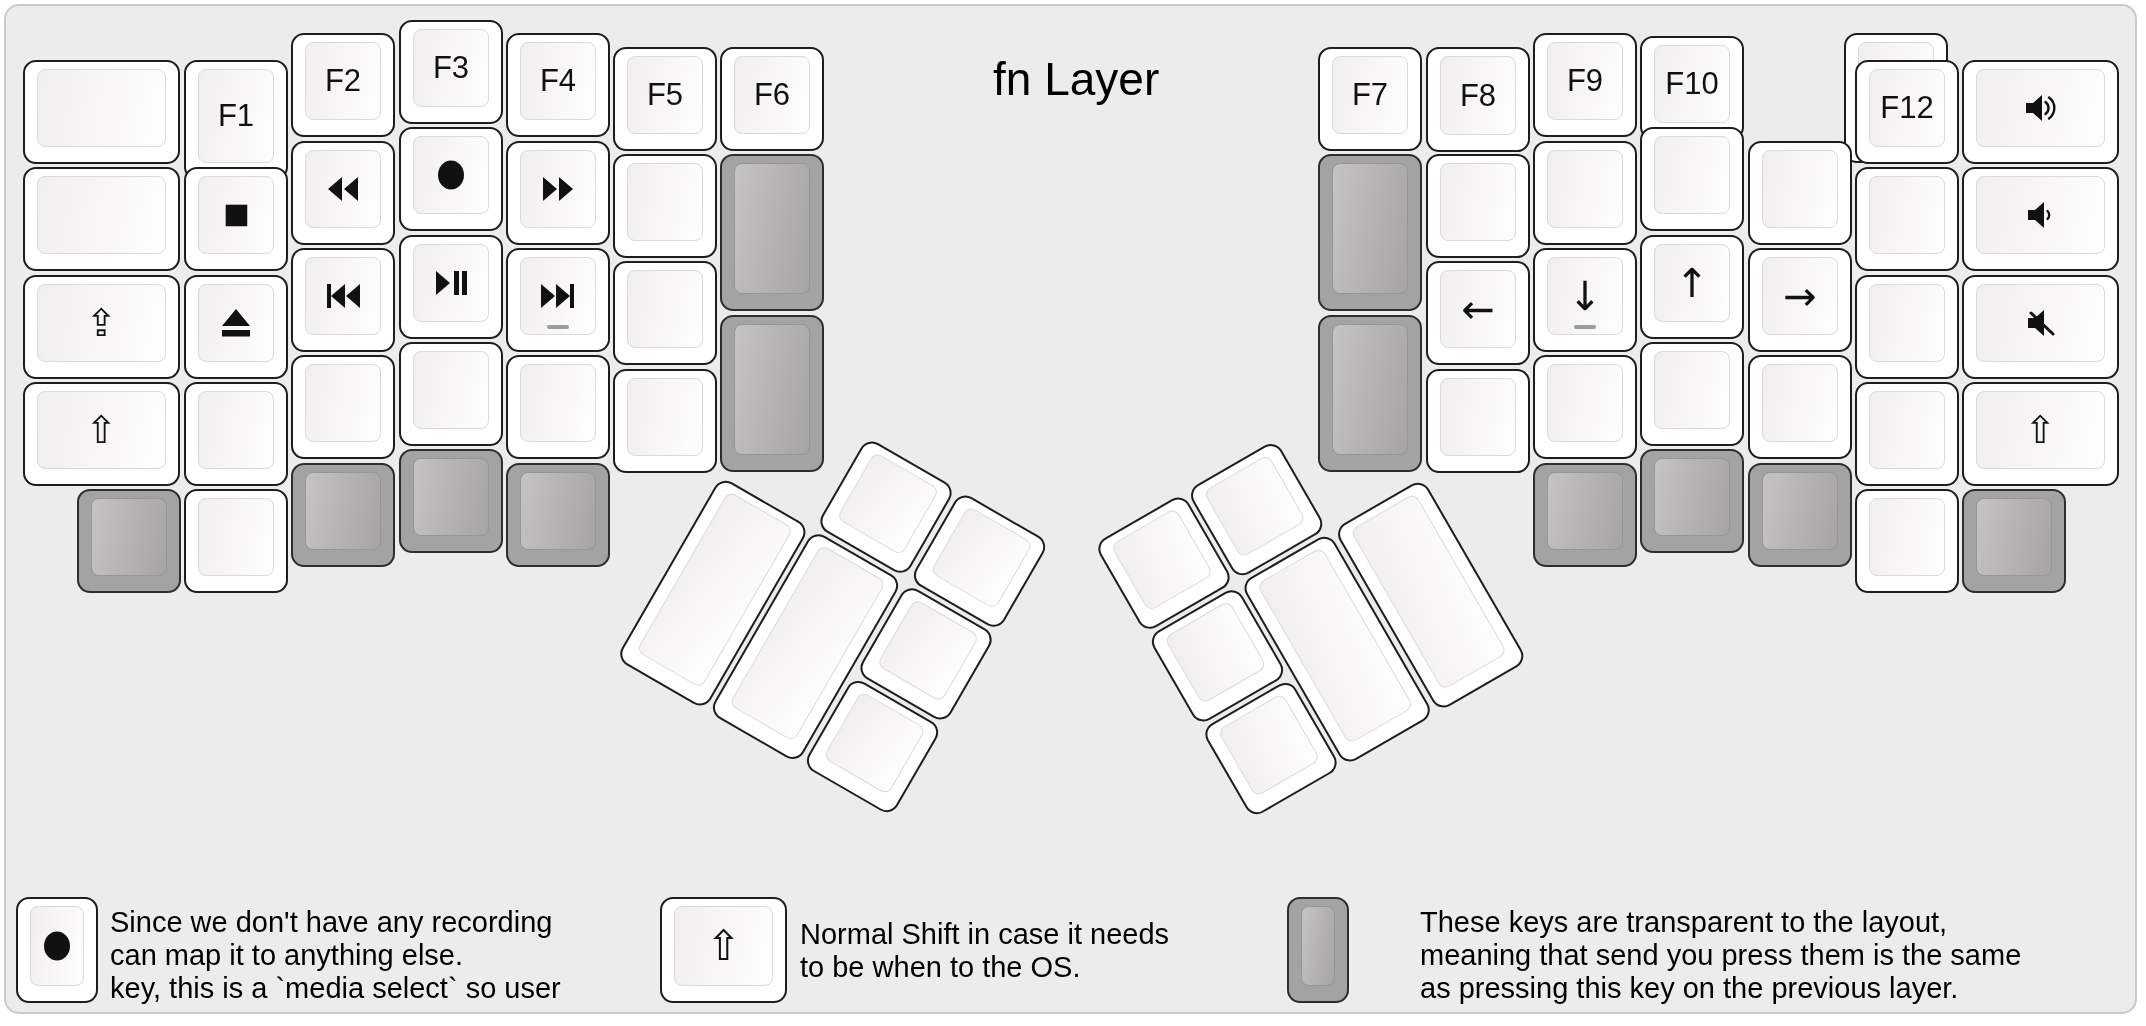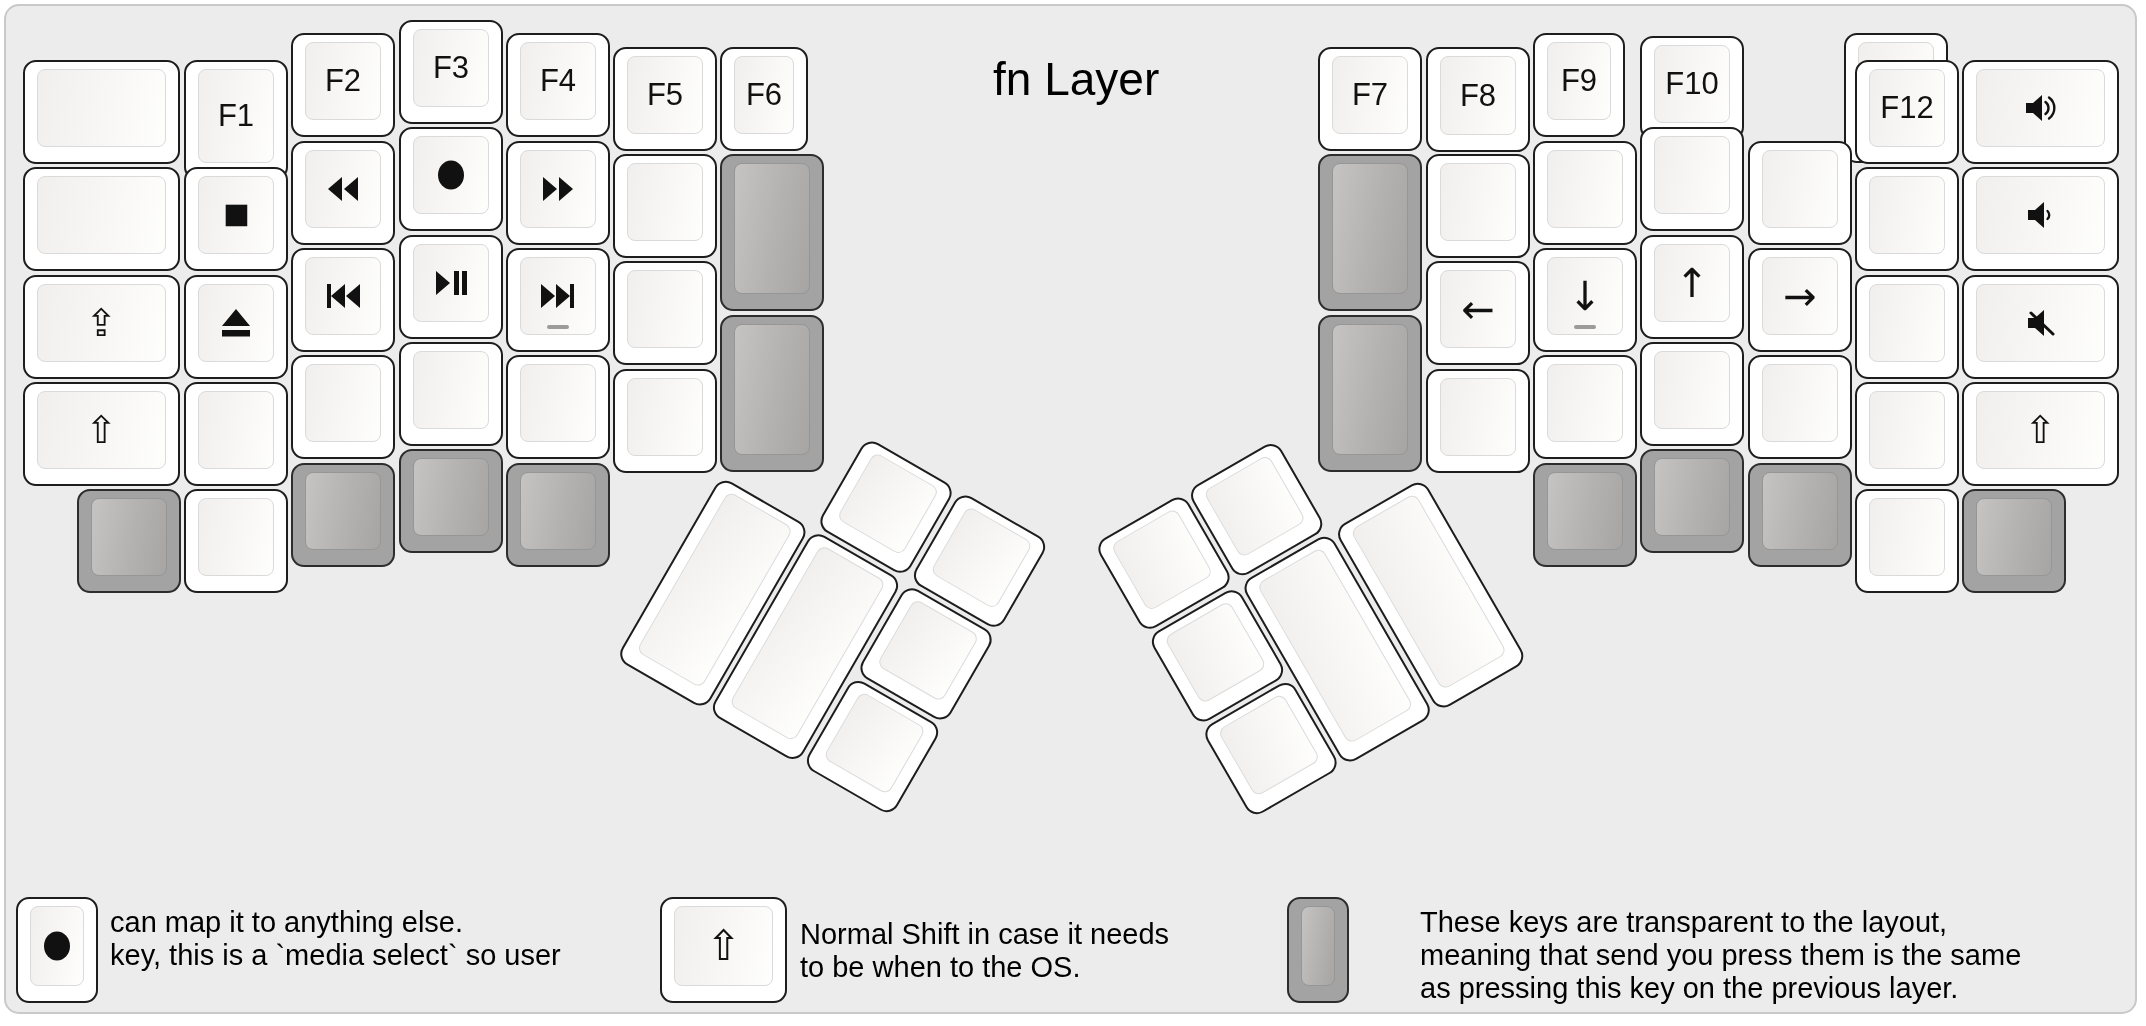--- a/index.html
+++ b/index.html
@@ -192,21 +192,21 @@
       </div>
       <div class="key white" style="left: 613px; top: 154px; width: 104px; height: 104px;">
         <div class="cap"></div>
       </div>
       <div class="key white" style="left: 613px; top: 261px; width: 104px; height: 104px;">
         <div class="cap"></div>
       </div>
       <div class="key white" style="left: 613px; top: 369px; width: 104px; height: 104px;">
         <div class="cap"></div>
       </div>
-      <div class="key white" style="left: 720px; top: 47px; width: 88px; height: 104px;">
+      <div class="key white" style="left: 720px; top: 47px; width: 104px; height: 104px;">
         <div class="cap">
           <span class="label">F6</span>
         </div>
       </div>
       <div class="key gray" style="left: 720px; top: 154px; width: 104px; height: 157px;">
         <div class="cap"></div>
       </div>
       <div class="key gray" style="left: 720px; top: 315px; width: 104px; height: 157px;">
         <div class="cap"></div>
       </div>
@@ -230,21 +230,21 @@
         <div class="cap"></div>
       </div>
       <div class="key white" style="left: 1426px; top: 261px; width: 104px; height: 104px;">
         <div class="cap">
           <span class="glyph arrow">←</span>
         </div>
       </div>
       <div class="key white" style="left: 1426px; top: 369px; width: 104px; height: 104px;">
         <div class="cap"></div>
       </div>
-      <div class="key white" style="left: 1533px; top: 33px; width: 92px; height: 104px;">
+      <div class="key white" style="left: 1533px; top: 33px; width: 104px; height: 104px;">
         <div class="cap">
           <span class="label">F9</span>
         </div>
       </div>
       <div class="key white" style="left: 1533px; top: 141px; width: 104px; height: 104px;">
         <div class="cap"></div>
       </div>
       <div class="key white" style="left: 1533px; top: 248px; width: 104px; height: 104px;">
         <div class="cap">
           <span class="glyph arrow">↓</span>
@@ -399,20 +399,21 @@
         <div class="key white" style="left: 16px; top: 897px; width: 82px; height: 106px;">
           <div class="cap">
             <span class="icon">
               <svg width="32" height="32" viewBox="0 0 32 32">
                 <ellipse cx="16" cy="16" rx="13" ry="14.5" fill="#111"></ellipse>
               </svg>
             </span>
           </div>
         </div>
         <div class="legend-text" style="left: 110px; top: 906px;">
+          <span>Since we don't have any recording</span>
           <span>can map it to anything else.</span>
           <span>key, this is a `media select` so user</span>
         </div>
       </div>
       <div>
         <div class="key white" style="left: 660px; top: 897px; width: 127px; height: 106px;">
           <div class="cap">
             <span class="icon"><span class="glyph shift" style="font-size:42px">⇧</span></span>
           </div>
         </div>

